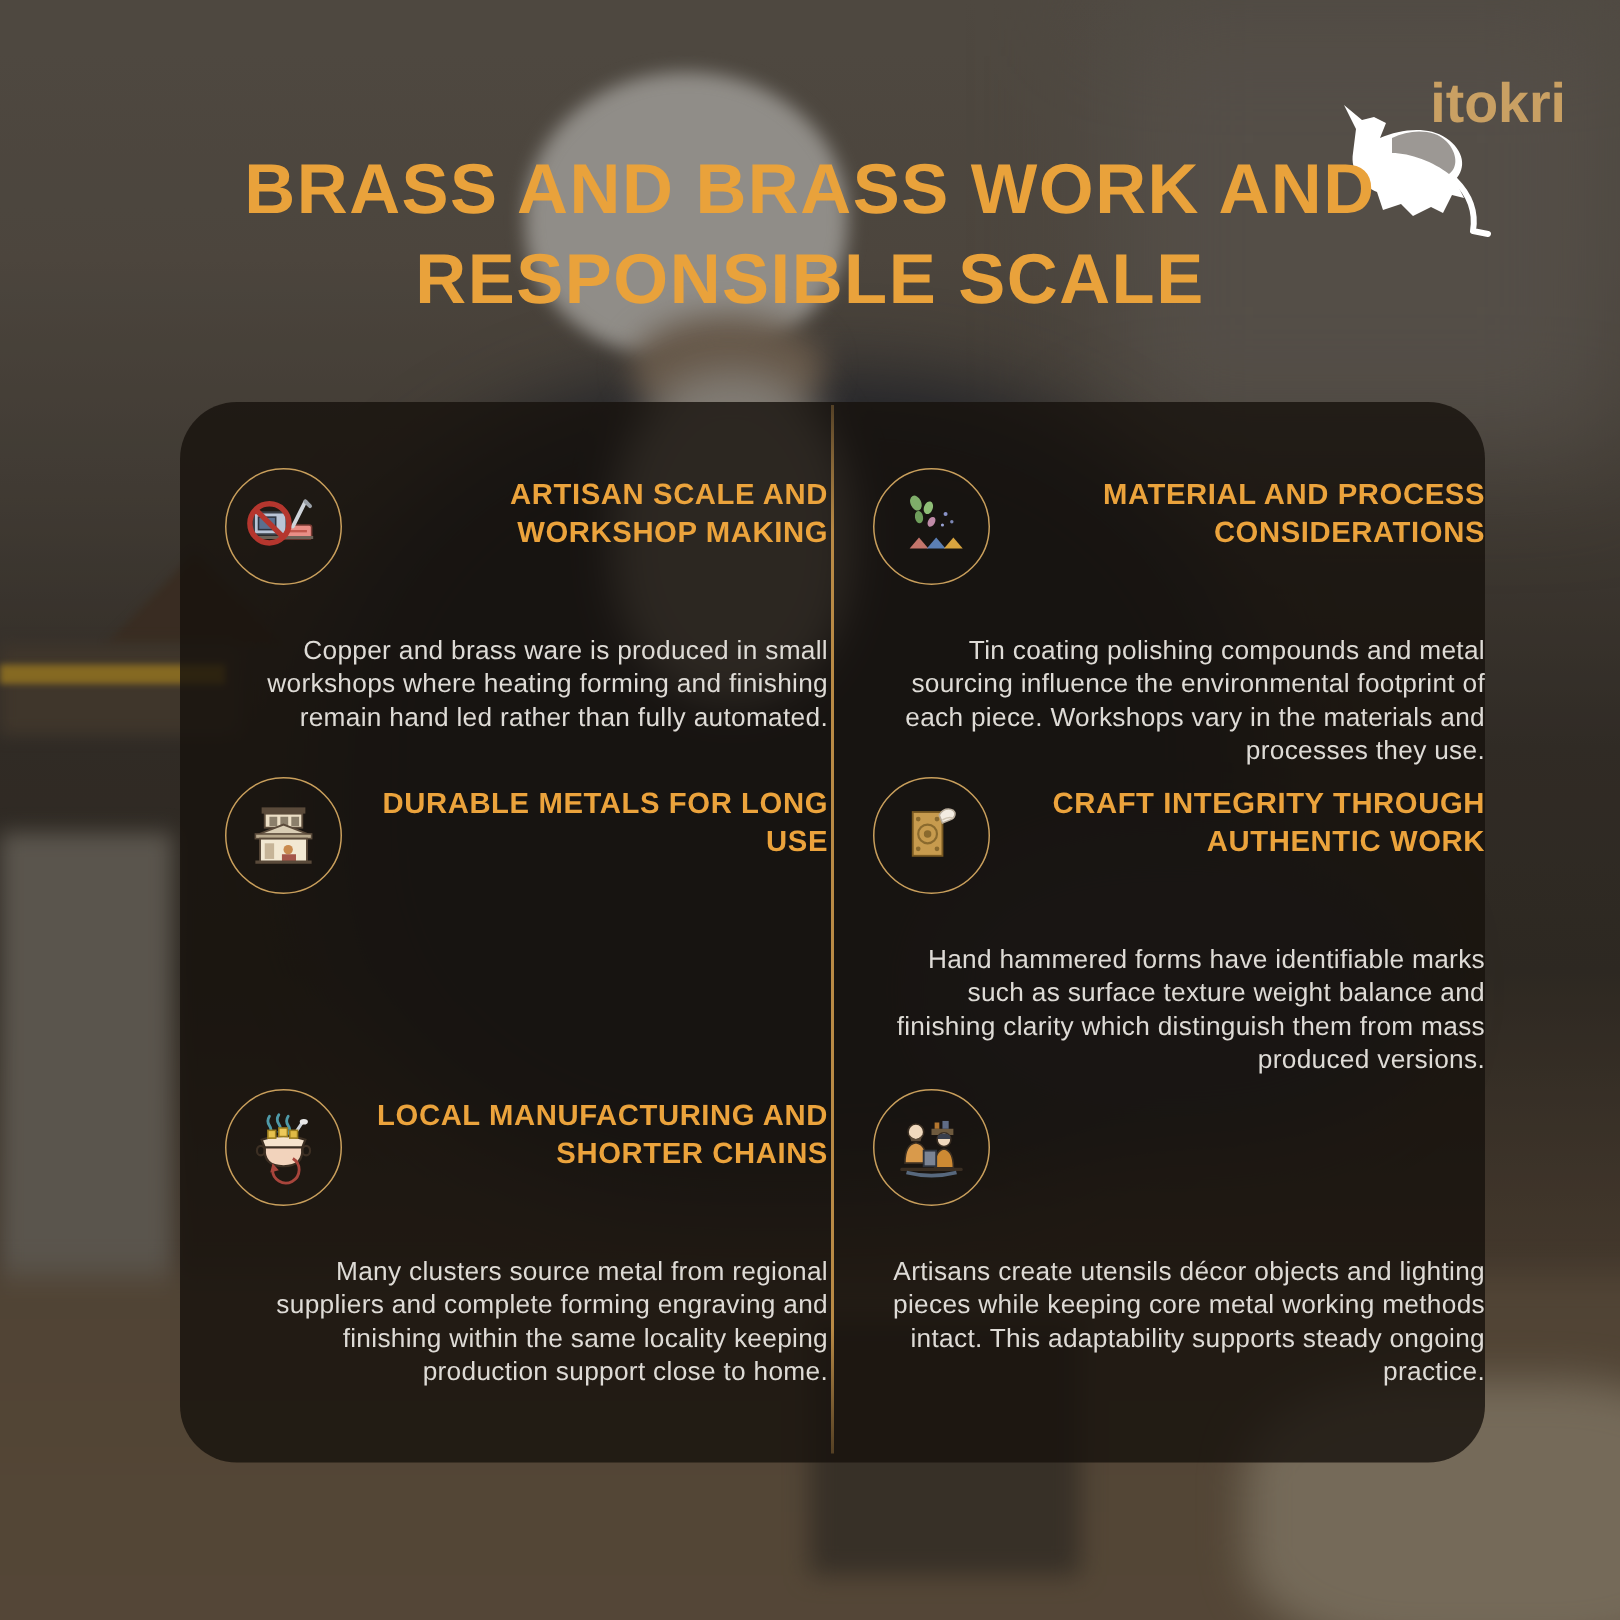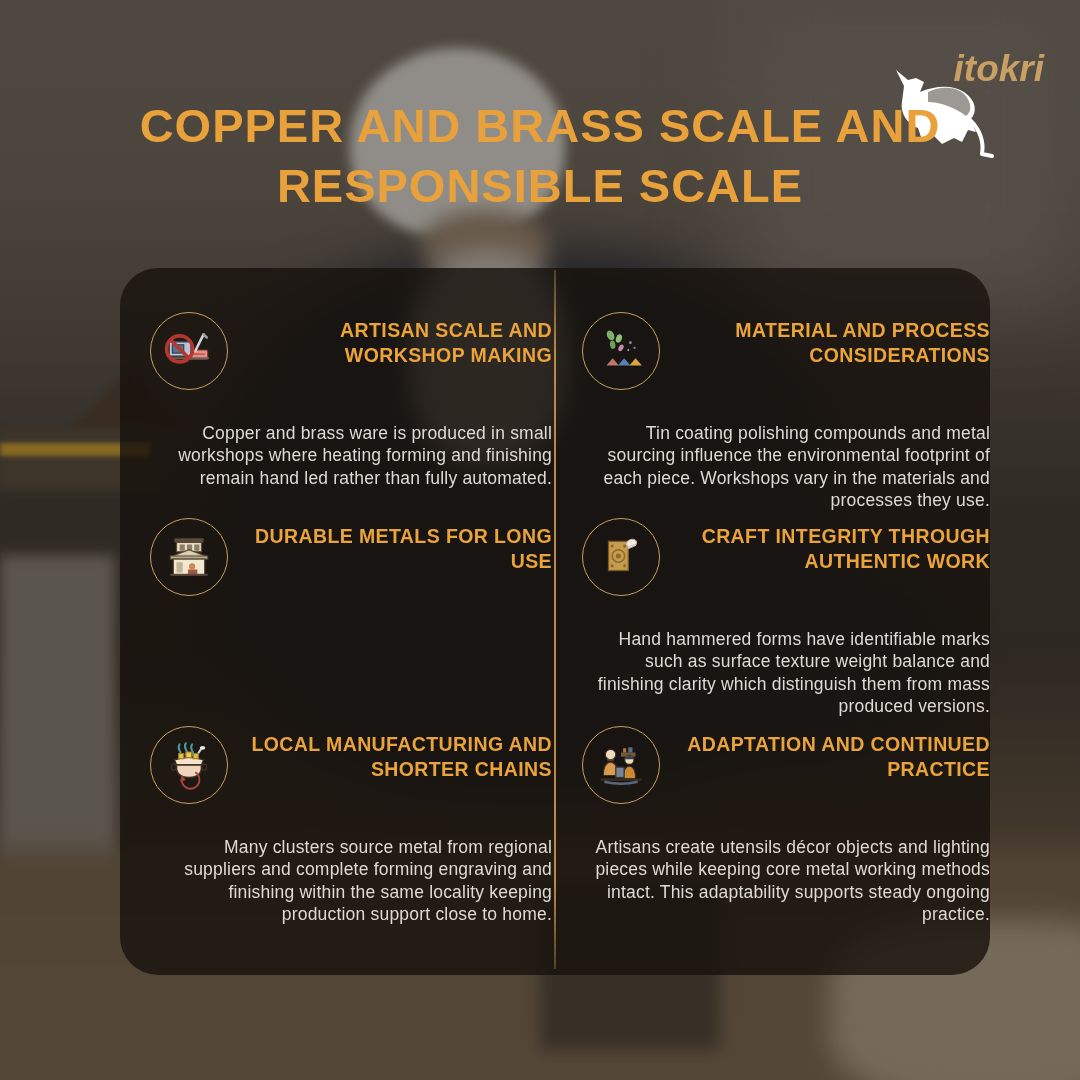--- a/index.html
+++ b/index.html
@@ -21,21 +21,21 @@
   .b-floor{left:-60px;top:850px;width:1220px;height:300px;background:linear-gradient(180deg,#6e5d49,#75634d);filter:blur(10px);}
   .b-mat{left:830px;top:920px;width:320px;height:180px;background:#a2947d;border-radius:35%;filter:blur(14px);}
   .b-anvil{left:540px;top:880px;width:180px;height:170px;background:#4a4136;filter:blur(8px);}
   .b-pillar{left:0;top:555px;width:115px;height:470px;background:#7c766c;filter:blur(7px);}
   .b-shelf{left:0;top:430px;width:160px;height:60px;background:#55493b;filter:blur(5px);}
   .b-tape{left:0;top:443px;width:150px;height:13px;background:#b9922f;filter:blur(2px);}
   .b-tri{left:70px;top:368px;width:0;height:0;border-left:60px solid transparent;border-right:60px solid transparent;border-bottom:62px solid #4c3c2e;filter:blur(3px);}
   .bg-overlay{position:absolute;inset:0;background:rgba(14,11,8,0.30);}
   
   .logo{position:absolute;right:28px;top:40px;width:170px;height:120px;}
-  .logo-text{position:absolute;right:8px;top:8px;font-size:37px;font-weight:bold;letter-spacing:0px;color:#C9A063;font-style:italic;}
+  .logo-text{position:absolute;right:8px;top:8px;font-size:37px;font-weight:bold;letter-spacing:0px;color:#C9A063;}
   .logo-cat{position:absolute;left:0px;top:18px;width:128px;height:104px;}
   
   .title{position:absolute;left:0;top:96px;width:1080px;text-align:center;
     color:#E9A23B;font-weight:bold;font-size:47px;line-height:1.28;letter-spacing:1px;}
   
   .panel{position:absolute;left:120px;top:268px;width:870px;height:707px;
     background:rgba(23,18,13,0.80);border-radius:38px;text-align:right;}
   .divider{position:absolute;left:calc(50% - 1px);top:2px;bottom:6px;width:2px;
     background:linear-gradient(180deg,rgba(185,138,69,.35),#B98A45 12%,#B98A45 88%,rgba(185,138,69,.35));}
   .section{position:absolute;}
@@ -75,21 +75,21 @@
 <div class="logo">
   <svg class="logo-cat" viewBox="0 0 128 104">
     <path fill="#ffffff" d="M22 28 L14 12 L26 22 L34 20 L42 24 L38 34 C52 28 70 26 82 34 C94 42 96 54 88 62 L94 74 L86 72 L80 84 L72 80 L60 86 L52 78 L40 82 L36 70 C26 66 18 56 20 44 Z"></path>
     <path fill="none" stroke="#ffffff" stroke-width="4" stroke-linecap="round" d="M88 62 C98 72 102 84 100 96 M100 96 L110 98"></path>
     <path fill="#4a443c" opacity="0.55" d="M46 34 C58 28 74 28 82 36 C90 44 90 54 84 58 C74 50 58 44 46 44 Z"></path>
   </svg>
   <div class="logo-text">itokri</div>
 </div>
 
 <div class="title">
-  <div>COPPER AND BRASS SCALE AND</div>
+  <div>BRASS AND BRASS WORK AND</div>
   <div>RESPONSIBLE SCALE</div>
 </div>
 
 <div class="panel">
   <div class="divider"></div>
 
   <div class="section sec-col-l sec-row-1">
     <div class="sec-head">
       <div class="icon-circle">
         <svg viewBox="0 0 48 48">
@@ -208,17 +208,16 @@
           <path d="M10 16 q4 5 8 0 l-1 4 h-6 Z" fill="#5a4a38"></path>
           <path d="M7 34 q0 -12 7 -13 q7 1 7 13 Z" fill="#d99a4b" stroke="#3a2e22" stroke-width="1"></path>
           <circle cx="32" cy="19" r="4.4" fill="#f0d9bd" stroke="#3a2e22" stroke-width="1"></circle>
           <path d="M28 16.5 q4 -3 8 0 l0 2 h-8 Z" fill="#3a3f4c"></path>
           <path d="M26 37 q0 -11 6 -12 q6 1 6 12 Z" fill="#cd8a33" stroke="#3a2e22" stroke-width="1"></path>
           <rect x="19" y="26" width="8" height="10" fill="#7b8494" stroke="#2e333c" stroke-width="1.2"></rect>
           <path d="M5 38 h38" stroke="#3a2e22" stroke-width="2" stroke-linecap="round"></path>
           <path d="M8 40 q16 4 32 0" stroke="#57687d" stroke-width="2.4" fill="none"></path>
         </svg>
       </div>
-      <h3 class="sec-heading">ADAPTATION AND CONTINUED PRACTICE</h3>
     </div>
     <p class="sec-body">Artisans create utensils décor objects and lighting pieces while keeping core metal working methods intact. This adaptability supports steady ongoing practice.</p>
   </div>
 </div>
 
 </body></html>

